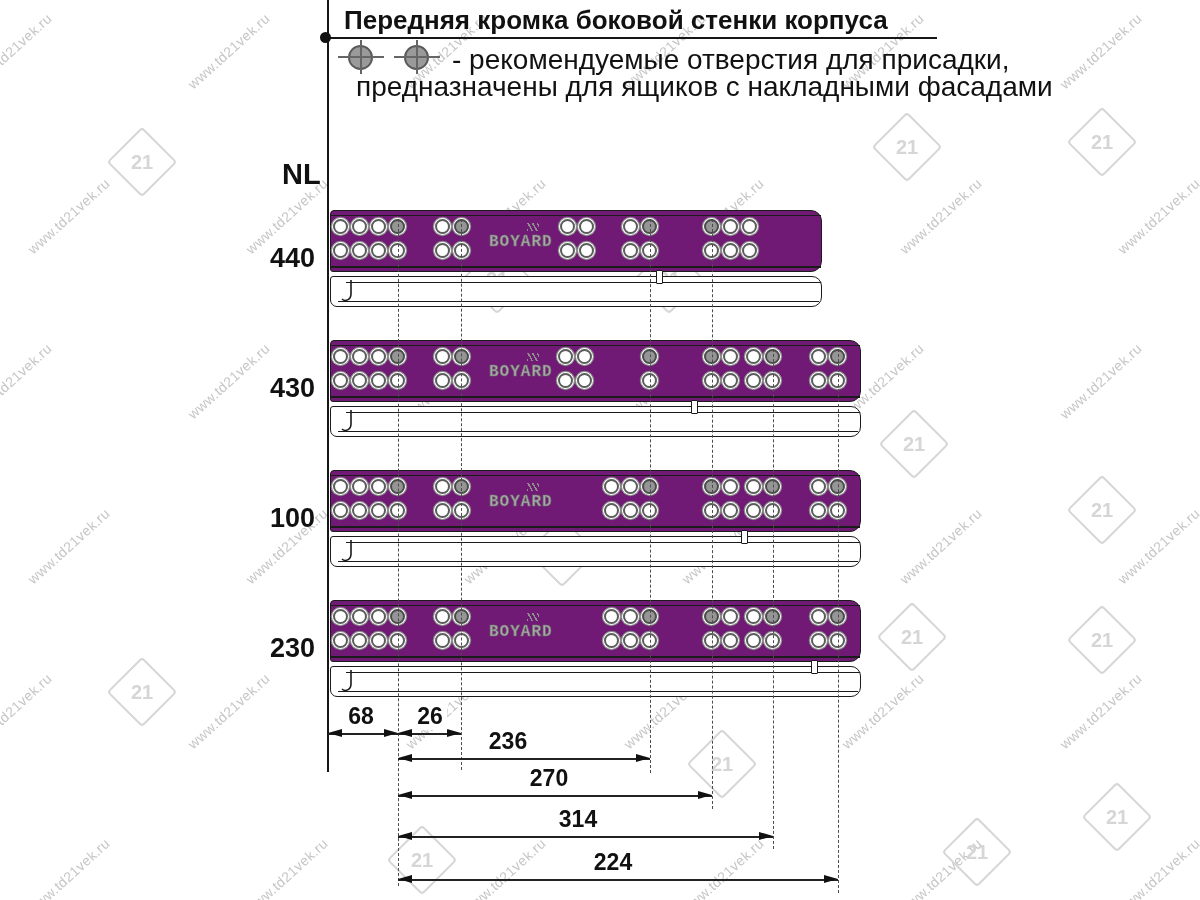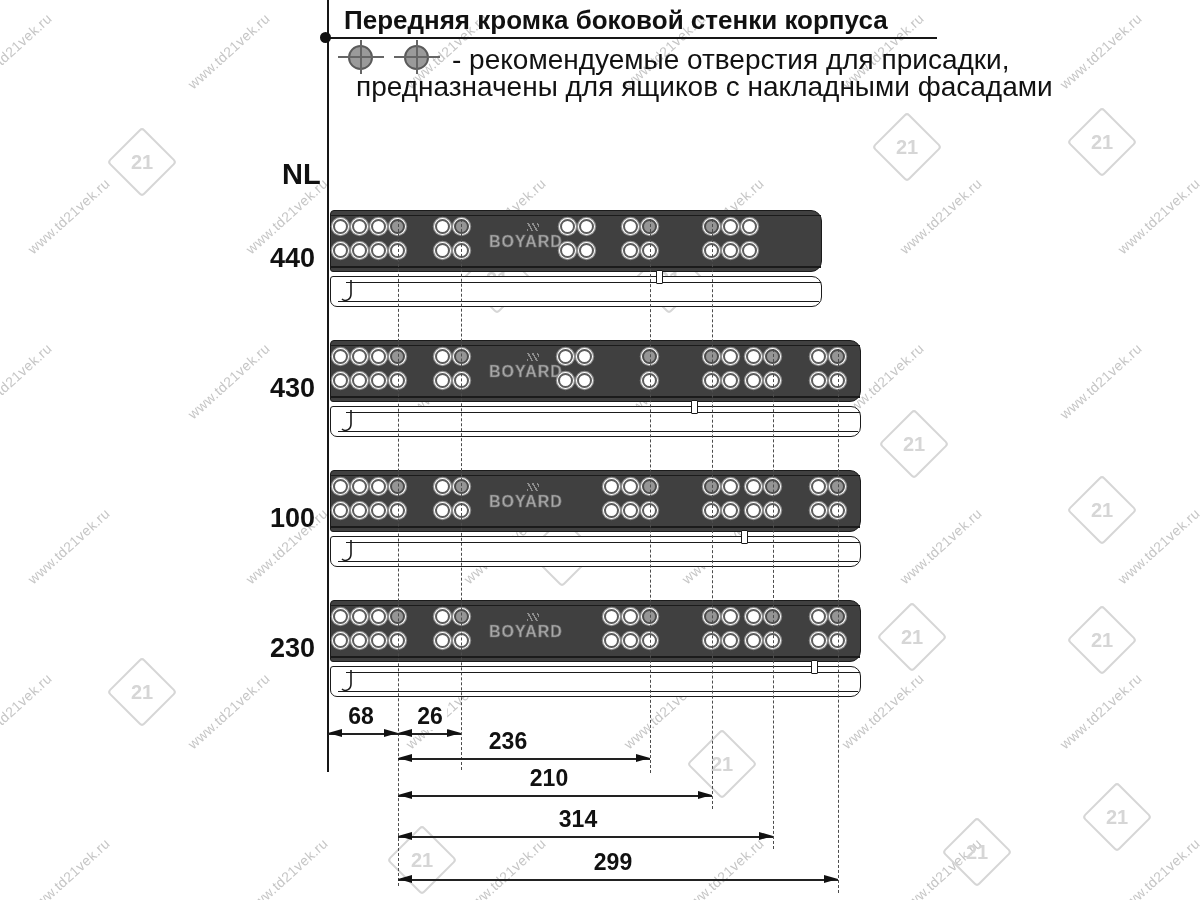--- a/index.html
+++ b/index.html
@@ -15,22 +15,22 @@
   .hline{position:absolute;background:#161616;}
   .dot{position:absolute;width:11px;height:11px;border-radius:50%;background:#111;}
   .title{position:absolute;font-weight:700;font-size:26px;white-space:nowrap;text-align:center;}
   .legend-text{position:absolute;font-size:28px;white-space:nowrap;}
   .lg-circle{position:absolute;width:21px;height:21px;border-radius:50%;
              background:#9a9a9a;border:2px solid #5a5a5a;}
   .lg-cross-h{position:absolute;height:1.5px;background:#666;}
   .lg-cross-v{position:absolute;width:1.5px;background:#666;}
   .nl{position:absolute;font-weight:700;font-size:29px;}
   .slide-label{position:absolute;width:80px;text-align:right;font-weight:700;font-size:27px;}
-  .body{position:absolute;background:#404040;border:1.7px solid #1b1b1b;
-        border-radius:4px 11px 11px 3px;box-sizing:border-box;}
+  .body{position:absolute;background:#701a75;border:1.7px solid #1b1b1b;
+        border-radius:4px 11px 11px 3px;box-sizing:border-box;font-family:Liberation Mono, monospace;}
   .body .il-top{position:absolute;left:0;right:0;top:3.5px;height:1.4px;background:#1b1b1b;}
   .body .il-bot{position:absolute;left:0;right:0;bottom:3.5px;height:1.4px;background:#1b1b1b;}
   .rail{position:absolute;background:#fff;border:1.7px solid #1b1b1b;
         border-radius:3px 10px 10px 7px;box-sizing:border-box;}
   .rail .il-top{position:absolute;left:15px;right:0;top:4.5px;height:1.3px;background:#1b1b1b;}
   .rail .il-bot{position:absolute;left:7px;right:2px;bottom:4px;height:1.3px;background:#1b1b1b;}
   .tab{position:absolute;width:7px;height:14px;background:#fff;border:1.6px solid #1b1b1b;
        border-radius:1px;box-sizing:border-box;}
   .hole{position:absolute;width:11px;height:11px;border:2.6px solid #5c5c5c;border-radius:50%;
         background:#fff;box-shadow:0 0 0 1px #fff,0 0 0 2.2px #8d8d8d;box-sizing:content-box;}
@@ -350,23 +350,23 @@
       <div class="arr left" style="left: 398px; top: 729.4px;"></div>
       <div class="arr right" style="left: 447px; top: 729.4px;"></div>
       <div class="dim-label" style="left: 430px; top: 703px;">26</div>
       <div class="dim-line" style="left: 398px; top: 758px; width: 252px;"></div>
       <div class="arr left" style="left: 398px; top: 754.4px;"></div>
       <div class="arr right" style="left: 636px; top: 754.4px;"></div>
       <div class="dim-label" style="left: 508px; top: 728px;">236</div>
       <div class="dim-line" style="left: 398px; top: 795px; width: 314px;"></div>
       <div class="arr left" style="left: 398px; top: 791.4px;"></div>
       <div class="arr right" style="left: 698px; top: 791.4px;"></div>
-      <div class="dim-label" style="left: 549px; top: 765px;">210</div>
+      <div class="dim-label" style="left: 549px; top: 765px;">270</div>
       <div class="dim-line" style="left: 398px; top: 836px; width: 375px;"></div>
       <div class="arr left" style="left: 398px; top: 832.4px;"></div>
       <div class="arr right" style="left: 759px; top: 832.4px;"></div>
       <div class="dim-label" style="left: 578px; top: 806px;">314</div>
       <div class="dim-line" style="left: 398px; top: 879px; width: 440px;"></div>
       <div class="arr left" style="left: 398px; top: 875.4px;"></div>
       <div class="arr right" style="left: 824px; top: 875.4px;"></div>
-      <div class="dim-label" style="left: 613px; top: 849px;">299</div>
+      <div class="dim-label" style="left: 613px; top: 849px;">224</div>
     </div>
 </div>
 
 </body></html>

